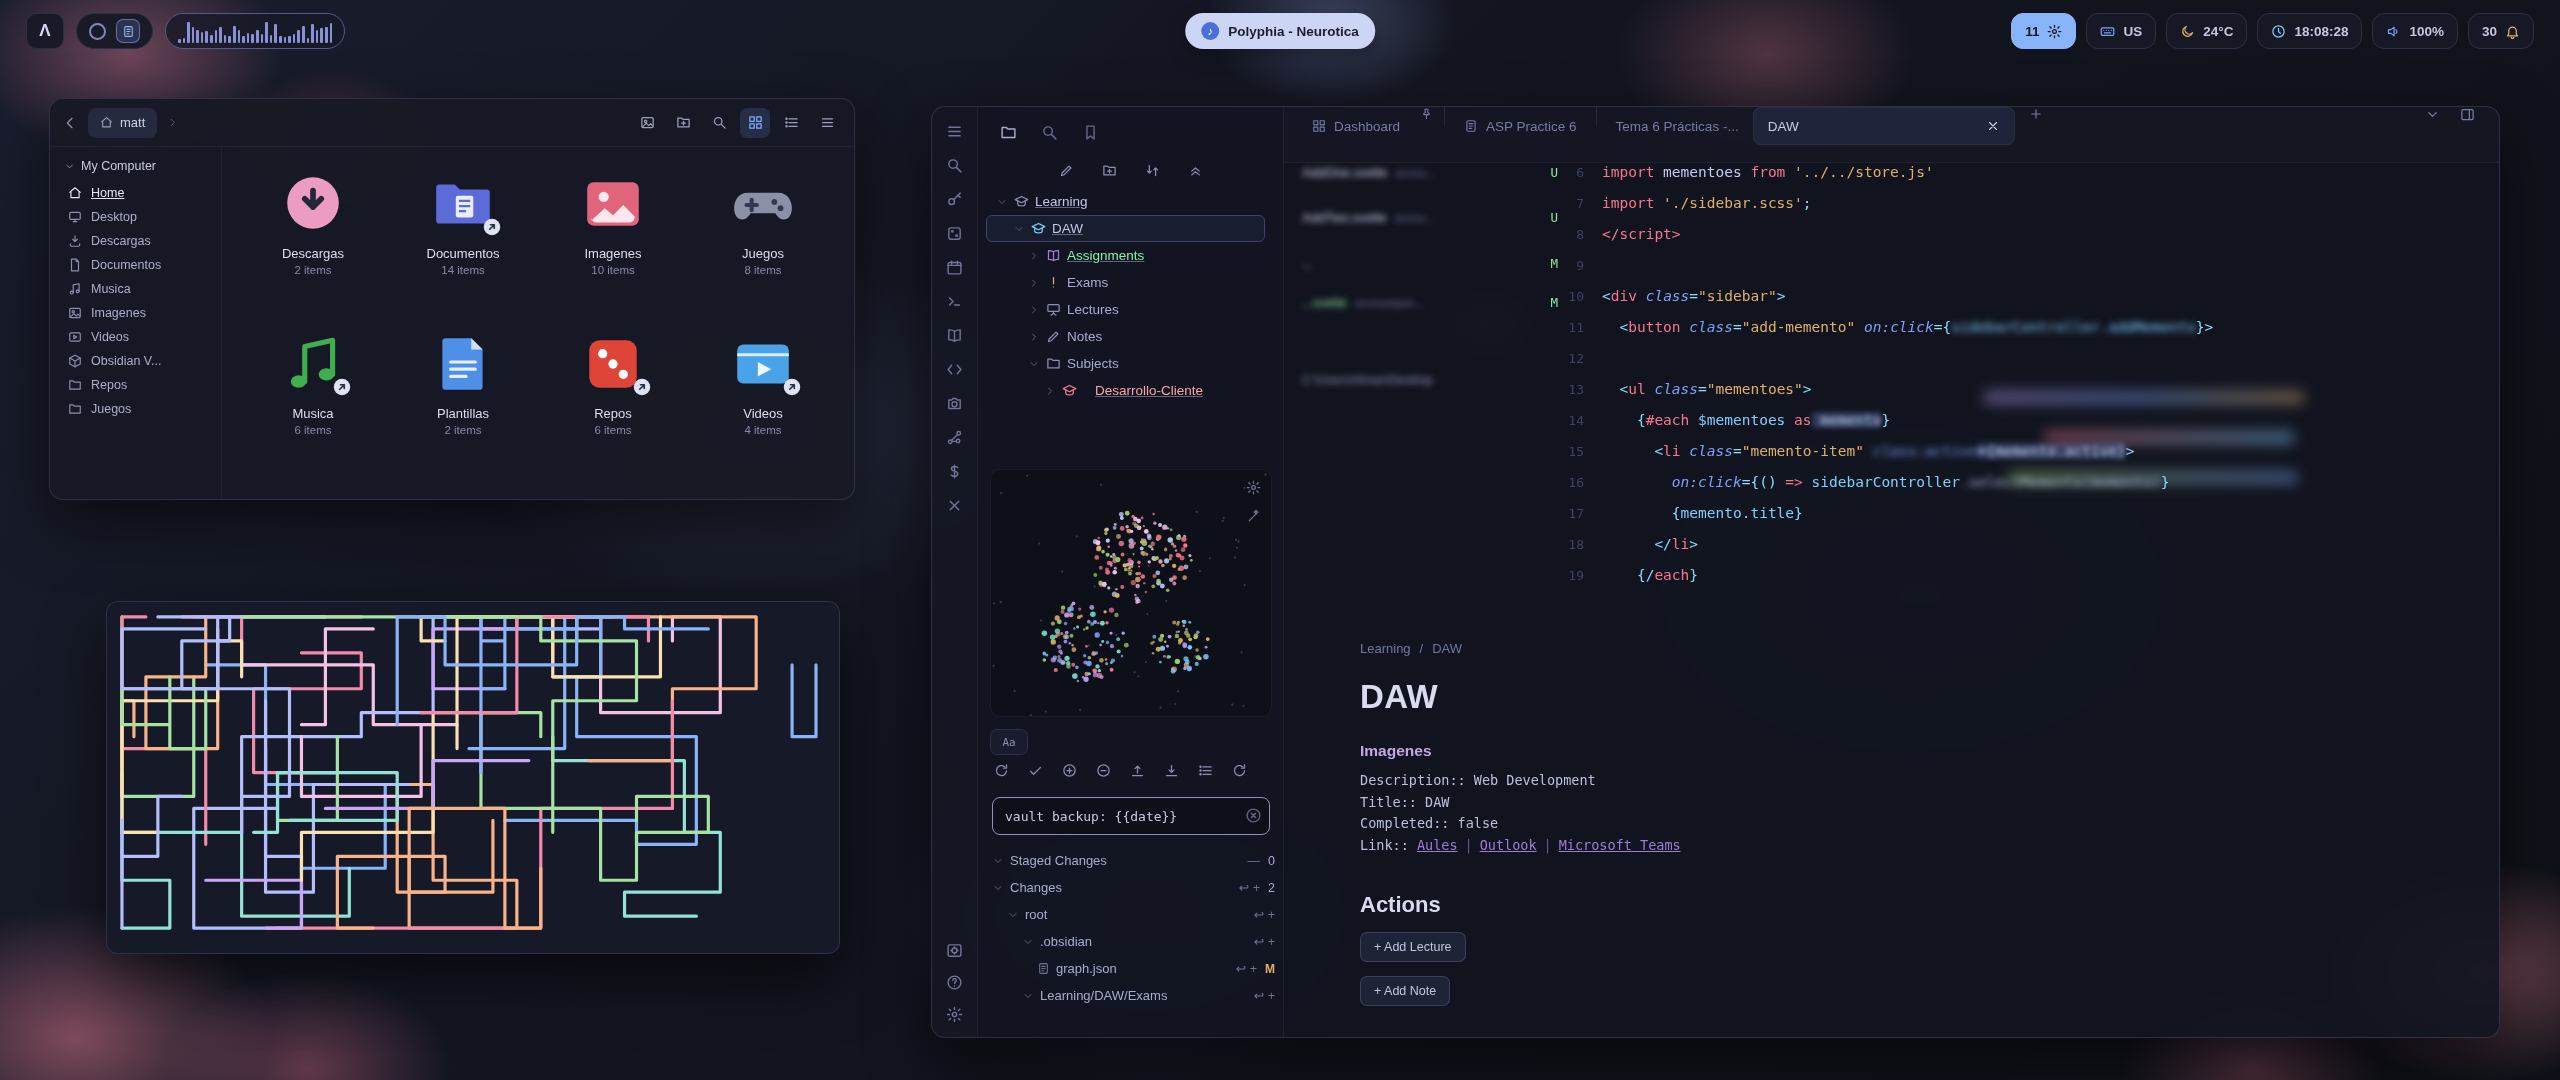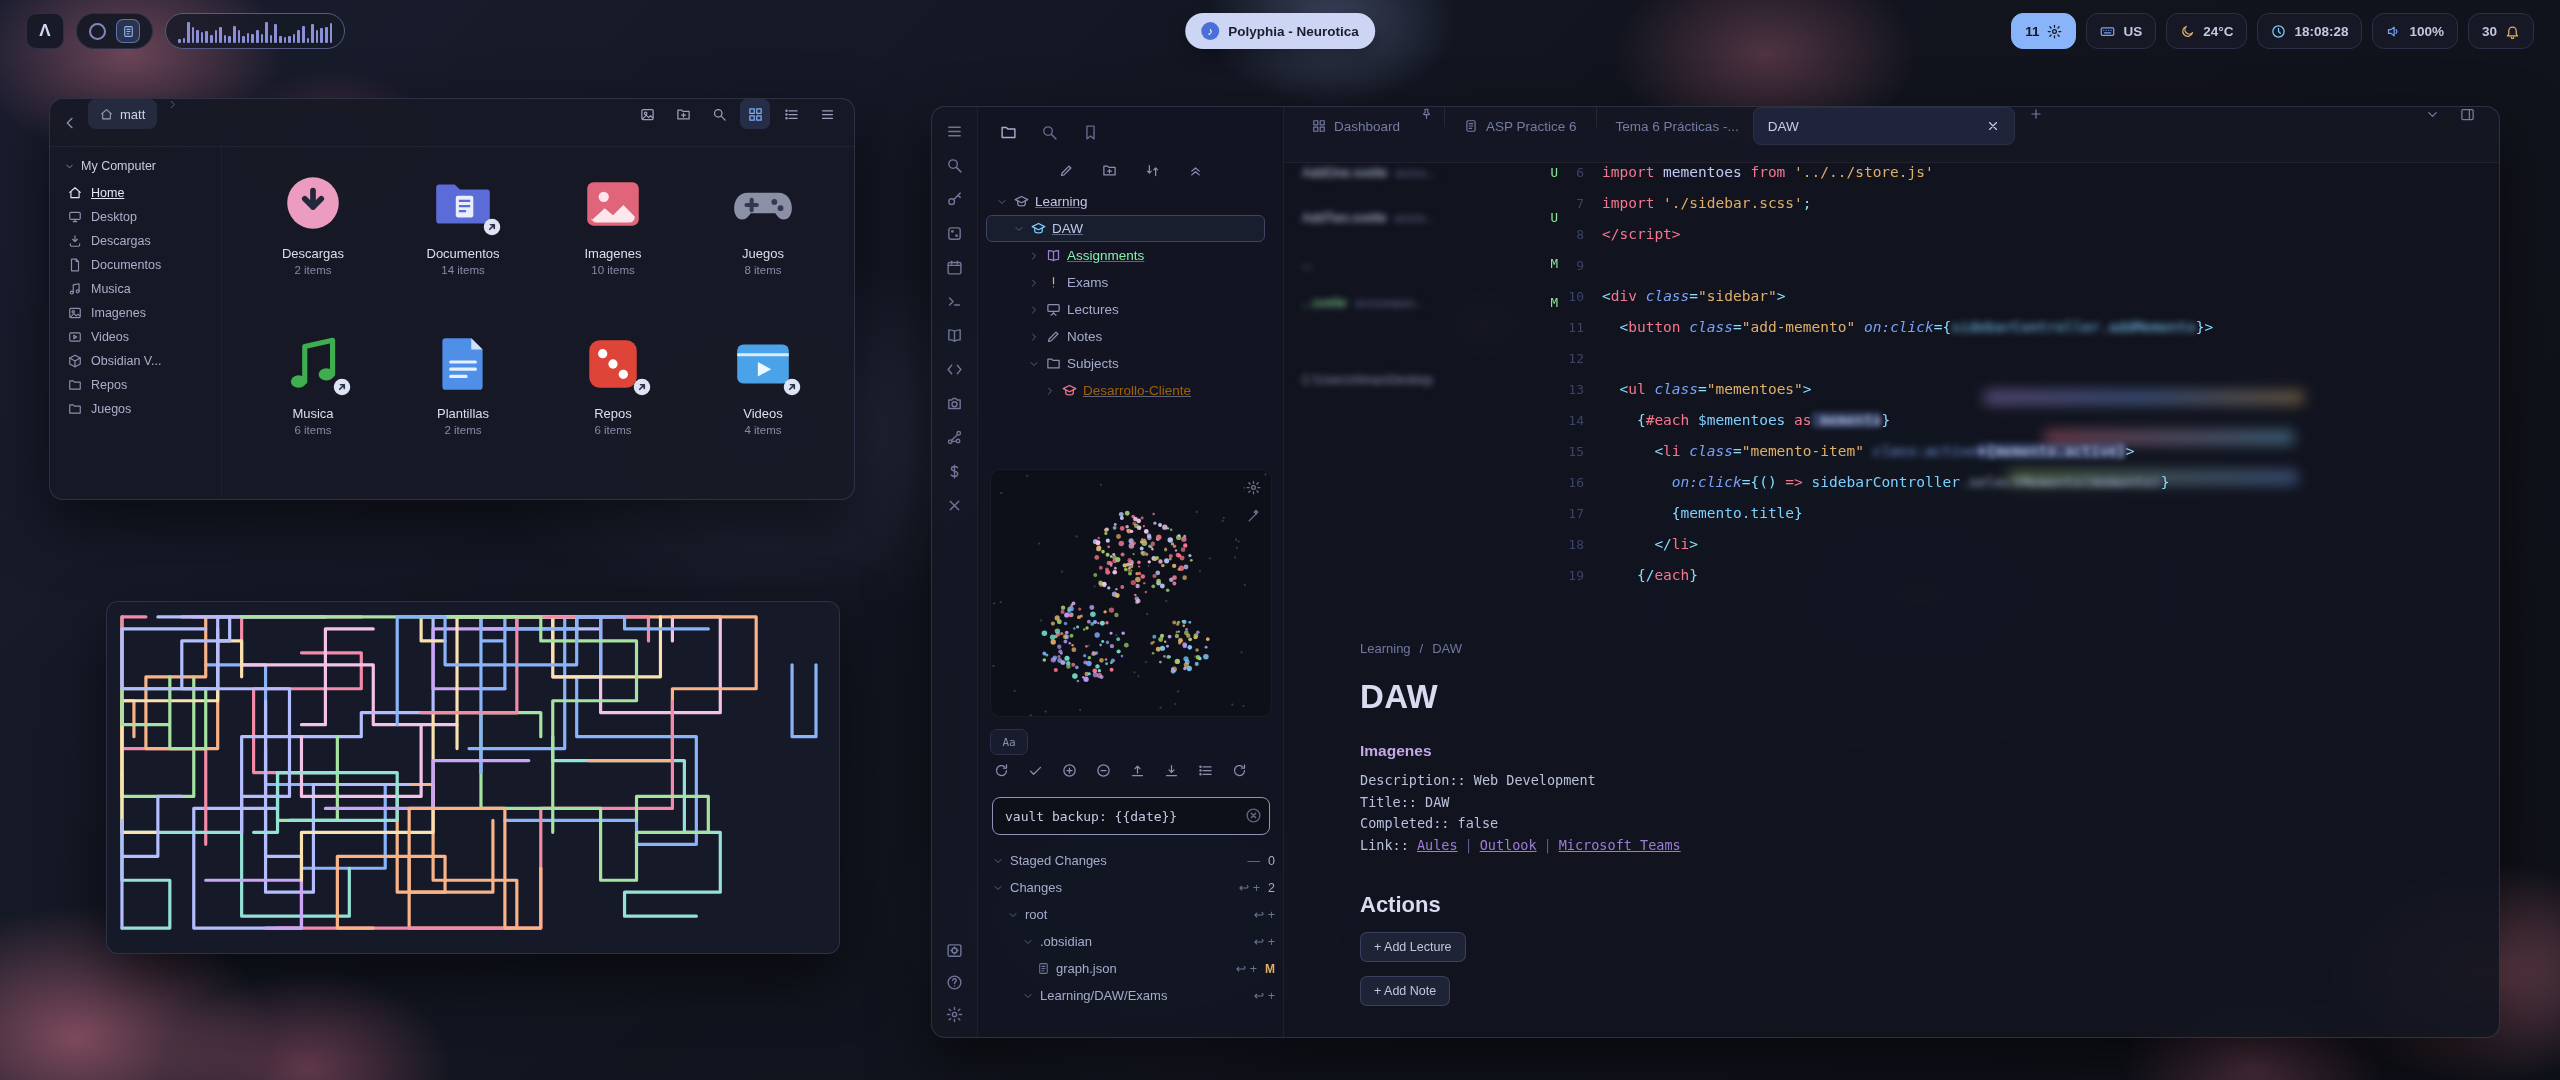--- a/index.html
+++ b/index.html
@@ -43,21 +43,21 @@
   #cava-bars span{width:2.6px;background:#8a8fd8;border-radius:1px}
   .media{position:absolute;left:50%;top:13px;transform:translateX(-50%);height:36px;border-radius:18px;background:#ccd5f3;color:#1b1d2e;display:flex;align-items:center;gap:9px;padding:0 16px;font-size:13.5px;font-weight:700;z-index:5;box-shadow:0 6px 18px rgba(0,0,0,.35)}
   .media-dot{width:18px;height:18px;border-radius:50%;background:#4a6fd8;color:#fff;font-size:11px;display:flex;align-items:center;justify-content:center}
   .right-cluster{position:absolute;right:26px;top:13px;display:flex;gap:10px;z-index:5}
   .module{height:36px;border-radius:12px;display:flex;align-items:center;gap:8px;padding:0 13px;font-size:13.5px;font-weight:600;color:#c3c8e0;background:rgba(23,25,38,.95);border:1px solid #2c3047}
   .module .ic{width:15px;height:15px}
   .module.accent{background:#89b4fa;color:#15161f;border-color:#89b4fa}
 
   
   .fm{left:49px;top:98px;width:806px;height:402px;background:rgba(23,25,37,.97)}
-  .fm-titlebar{height:48px;display:flex;padding:0 12px;gap:10px;border-bottom:1px solid rgba(255,255,255,.05)}
+  .fm-titlebar{height:48px;display:flex;align-items:center;padding:0 12px;gap:10px;border-bottom:1px solid rgba(255,255,255,.05)}
   .fm-nav{display:flex;gap:10px;color:#8a90ac;align-items:center}
   .fm-tab{display:flex;align-items:center;gap:7px;background:#262a3f;border-radius:8px;height:30px;padding:0 12px;font-size:13px;color:#ccd1e6}
   .fm-tab .ic{width:13px;height:13px;color:#9aa0bc}
   .crumb-chev{width:11px;height:11px;color:#5b6180}
   .fm-tools{margin-left:auto;display:flex;gap:6px}
   .fm-tool{width:30px;height:30px;border-radius:7px;display:flex;align-items:center;justify-content:center;color:#9aa0bc}
   .fm-tool .ic{width:15px;height:15px}
   .fm-tool.active{background:rgba(122,162,247,.16);color:#7fb0f7}
   .fm-body{display:flex;height:352px}
   .fm-side{width:172px;padding:12px 10px;border-right:1px solid rgba(255,255,255,.04)}
@@ -838,21 +838,21 @@
             <svg viewBox="0 0 24 24">
               <path d="M9 6l6 6-6 6"></path>
             </svg>
           </span>
           <span class="ic" style="height: 15px; width: 15px; color: rgb(247, 118, 142);">
             <svg viewBox="0 0 24 24">
               <path d="M12 4L2 9l10 5 10-5z"></path>
               <path d="M6 11v5c0 1.5 2.7 3 6 3s6-1.5 6-3v-5"></path>
             </svg>
           </span>
-          <span class="tree-label u" style="color: #a16207;">Desarrollo-Cliente</span>
+          <span class="tree-label u" style="color: #fca5a5; margin-left: 12px;">Desarrollo-Cliente</span>
         </div>
       </div>
 
     <div class="graph-box">
       <div class="graph-ctl">
         <span class="ic">
             <svg viewBox="0 0 24 24">
               <circle cx="12" cy="12" r="3"></circle>
               <path d="M12 2v3M12 19v3M2 12h3M19 12h3M4.5 4.5l2 2M17.5 17.5l2 2M19.5 4.5l-2 2M6.5 17.5l-2 2"></path>
             </svg>

